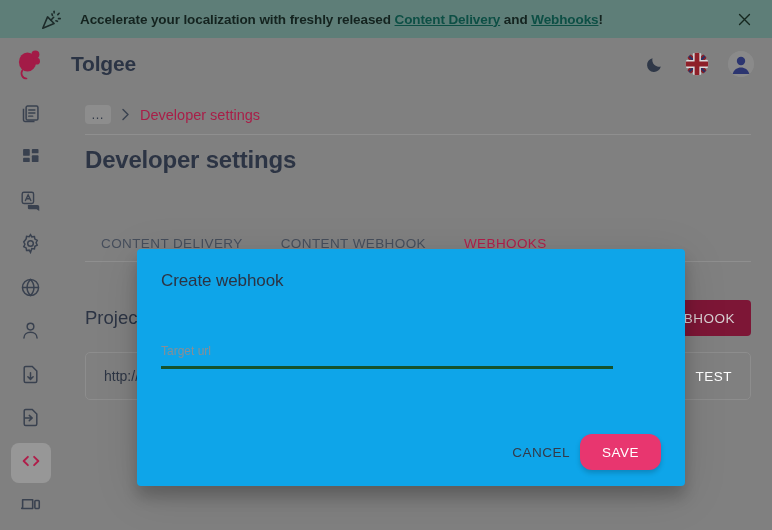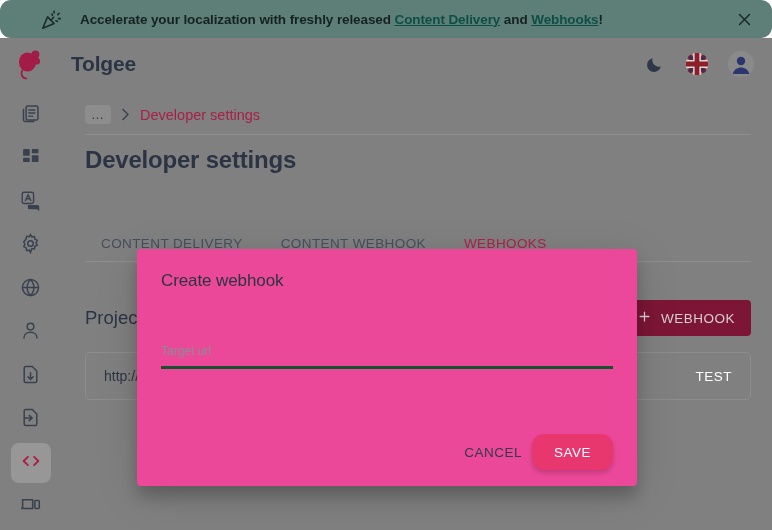--- a/index.html
+++ b/index.html
@@ -24,21 +24,20 @@
   .banner {
     position: absolute;
     top: 0; left: 0;
     width: 772px;
     height: 38px;
     background: #5e7e78;
     display: flex;
     align-items: center;
     padding: 0 14px 0 40px;
     z-index: 30;
-    border-radius: 11px;
   }
   .banner-icon {
     width: 22px; height: 22px;
     flex: 0 0 22px;
     color: #1d2b2a;
     display: flex; align-items: center; justify-content: center;
   }
   .banner-text {
     margin-left: 18px;
     font-size: 13.5px;
@@ -262,23 +261,23 @@
     font-size: 13.5px;
     letter-spacing: 0.5px;
     color: #ffffff;
     cursor: pointer;
   }
 
   
   .modal {
     position: absolute;
     left: 137px; top: 249px;
-    width: 500px;
+    width: 548px;
     height: 237px;
-    background: #ec4899;
+    background: #0ea5e9;
     border-radius: 4px;
     box-shadow: 0 11px 15px rgba(0,0,0,0.20), 0 9px 46px rgba(0,0,0,0.12);
     z-index: 40;
     padding: 22px 24px 0 24px;
     display: flex;
     flex-direction: column;
   }
   .modal-title {
     font-size: 17px;
     color: #2c3444;

